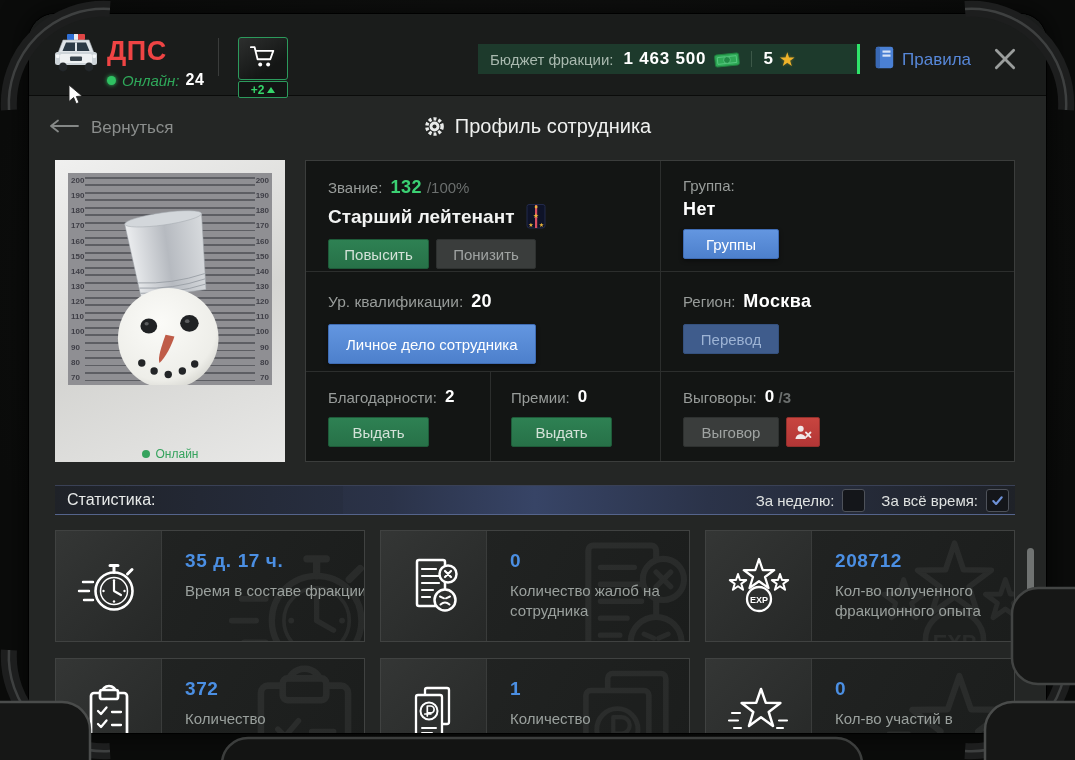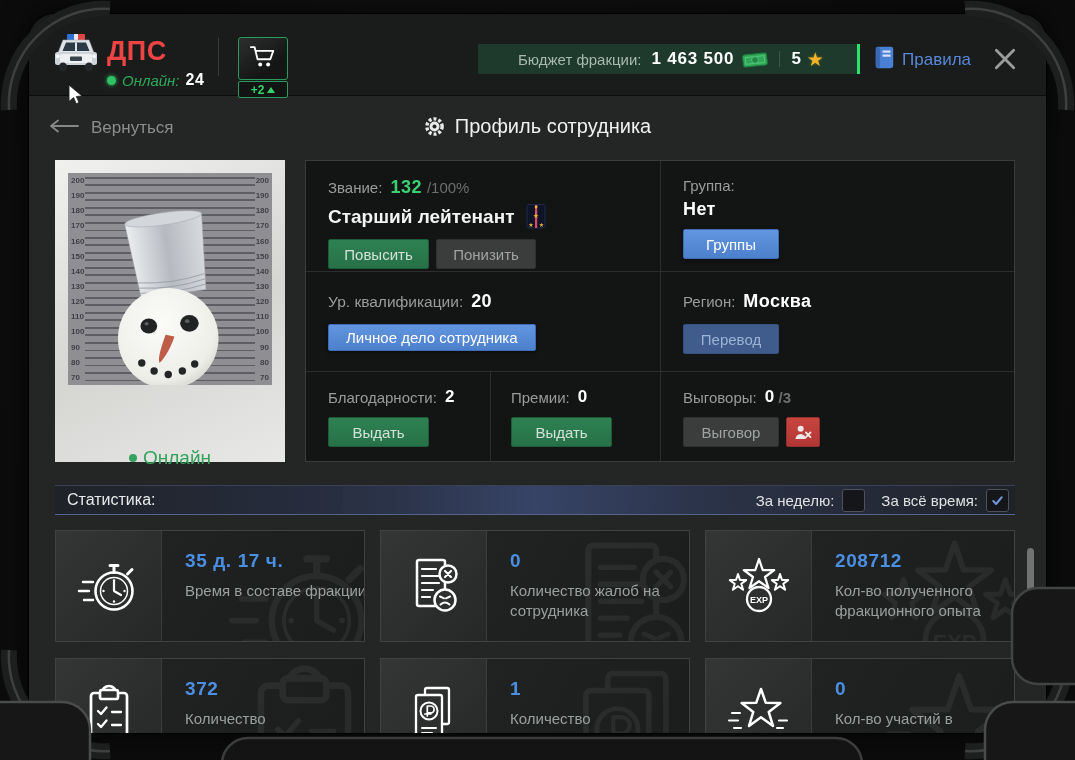--- a/index.html
+++ b/index.html
@@ -26,21 +26,21 @@
   .online-count{font-size:16px;font-weight:bold;color:#fff;letter-spacing:.5px;}
   .hdr-divider{position:absolute;left:189px;top:24px;width:1px;height:38px;background:#3a3c3b;}
   .cart-btn{position:absolute;left:209px;top:23px;width:48px;height:41px;border:1px solid #2c9a5c;border-radius:3px;
     background:linear-gradient(145deg,#2d2f2e 0%,#141615 70%);display:flex;align-items:center;justify-content:center;cursor:pointer;}
   .cart-badge{position:absolute;left:209px;top:67px;width:48px;height:15px;border:1px solid #2c9a5c;border-radius:2px;
     background:#121413;display:flex;align-items:center;justify-content:center;gap:3px;}
   .cart-badge .plus{font-size:12px;font-weight:bold;color:#35d46a;line-height:1;}
   .cart-badge .tri{width:0;height:0;border-left:4px solid transparent;border-right:4px solid transparent;border-bottom:6px solid #35d46a;}
   .budget-bar{position:absolute;left:449px;top:30px;width:382px;height:30px;background:#1d3a2c;display:flex;align-items:center;}
   .budget-bar::after{content:"";position:absolute;right:0;top:0;bottom:0;width:3px;background:#2fe36a;}
-  .budget-label{margin-left:40px;font-size:15px;color:#a9b9af;text-align:center;}
+  .budget-label{margin-left:12px;font-size:15px;color:#a9b9af;text-align:center;}
   .budget-value{margin-left:10px;font-size:17px;font-weight:bold;color:#fff;letter-spacing:.8px;}
   .money-icon{margin-left:8px;width:26px;height:17px;}
   .budget-sep{width:1px;height:16px;background:#3c5848;margin:0 11px;}
   .stars-value{font-size:17px;font-weight:bold;color:#fff;}
   .gold-star{margin-left:6px;font-size:19px;color:#f0b32a;line-height:1;text-shadow:0 0 3px rgba(240,179,42,.4);}
   .rules-btn{position:absolute;left:846px;top:32px;display:flex;align-items:center;gap:8px;cursor:pointer;}
   .rules-label{font-size:17px;color:#5787d8;}
   .close-btn{position:absolute;left:963px;top:32px;width:26px;height:26px;cursor:pointer;}
   
   .back-btn{position:absolute;left:19px;top:104px;display:flex;align-items:center;gap:11px;cursor:pointer;}
@@ -54,21 +54,21 @@
   .mugshot::before{content:"";position:absolute;left:17px;right:17px;top:4px;bottom:4px;
     background:repeating-linear-gradient(to bottom, rgba(52,54,60,.55) 0 1.7px, transparent 1.7px 7.5px);}
   .scale-col{position:absolute;top:3px;bottom:3px;display:flex;flex-direction:column;justify-content:space-between;
     font-size:8px;font-weight:bold;color:#3f3f47;z-index:2;}
   .scale-left{left:3px;}
   .scale-right{right:3px;text-align:right;}
   .snowman{position:absolute;left:12px;bottom:-6px;width:180px;z-index:1;}
   .photo-name{position:absolute;left:0;right:0;top:235px;text-align:center;font-size:20px;font-weight:bold;color:#141414;line-height:1.18;}
   .photo-online{position:absolute;left:0;right:0;top:287px;display:flex;align-items:center;justify-content:center;gap:6px;}
   .photo-online .dot{width:8px;height:8px;border-radius:50%;background:#35a35d;}
-  .photo-online .lbl{font-size:19px;color:#35a35d;}
+  .photo-online .lbl{font-size:12px;color:#35a35d;}
   
   .profile-panel{position:absolute;left:276px;top:146px;width:708px;height:300px;background:#131514;border:1px solid #3b3d3c;}
   .pp-div{position:absolute;background:#2c2e2d;}
   .vdiv-main{left:354px;top:0;height:210px;width:1px;}
   .hdiv1{left:0;right:0;top:110px;height:1px;}
   .hdiv2{left:0;right:0;top:210px;height:1px;}
   .vdiv-r3a{left:184px;top:211px;bottom:0;width:1px;}
   .vdiv-r3b{left:354px;top:211px;bottom:0;width:1px;}
   .cell{position:absolute;}
   .lab{font-size:15px;color:#989c9a;}
@@ -324,21 +324,21 @@
       <div class="lab">Группа:</div>
       <div class="val-white mt4" style="font-size:18px;">Нет</div>
       <div class="btn btn-blue mt9" style="width:96px;margin-top:9px;">Группы</div>
     </div>
 
     <div class="cell cell-qual">
       <div class="row-line">
         <span class="lab" style="font-size:15.5px;">Ур. квалификации:</span>
         <span class="val-white" style="font-size:18px;">20</span>
       </div>
-      <div class="btn btn-blue mt11" style="height:27px;padding:0 17px;margin-top:12px;">Личное дело сотрудника</div>
+      <div class="btn btn-blue mt11" style="height:40px;padding:0 17px;margin-top:12px;">Личное дело сотрудника</div>
     </div>
 
     <div class="cell cell-region">
       <div class="row-line">
         <span class="lab">Регион:</span>
         <span class="val-white" style="font-size:18px;">Москва</span>
       </div>
       <div class="btn btn-blue-muted" style="margin-top:12px;">Перевод</div>
     </div>
 

